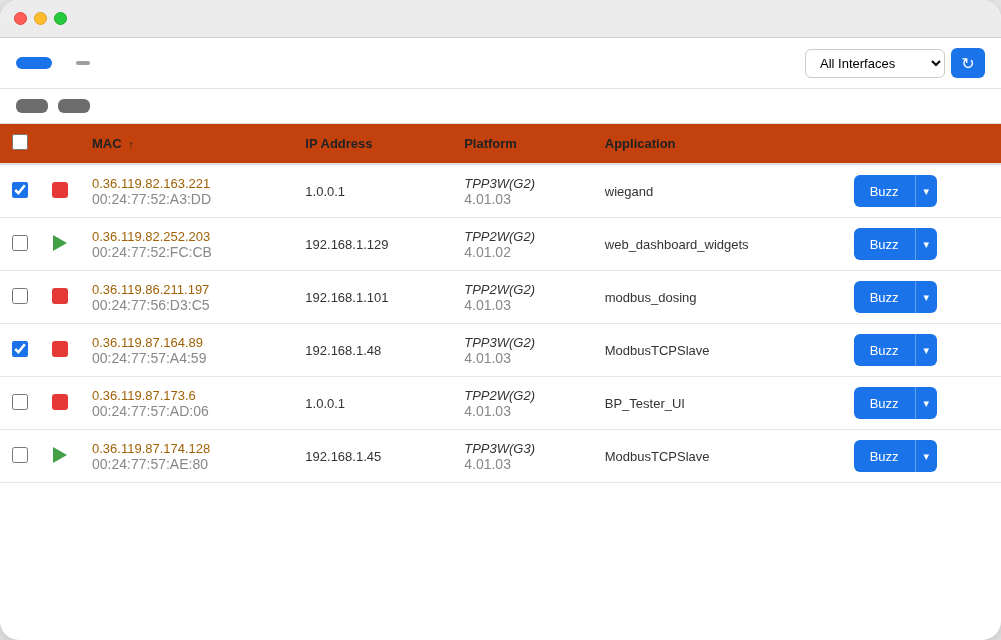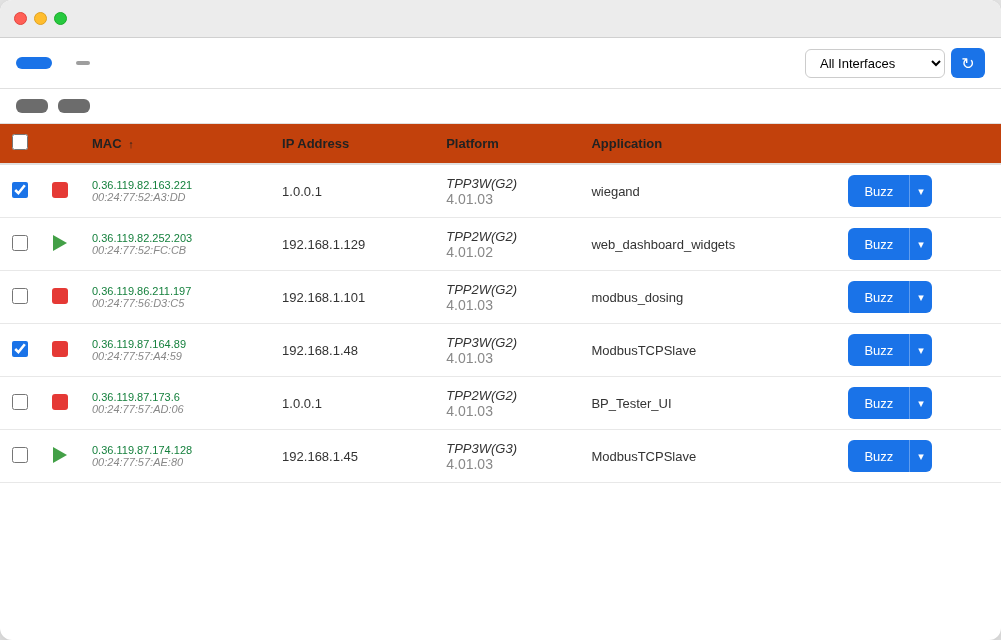--- a/index.html
+++ b/index.html
@@ -9,21 +9,21 @@
       display: flex;
       justify-content: center;
       align-items: center;
       min-height: 100vh;
       font-size: 13px;
     }
     .window {
       width: 1001px;
       min-height: 640px;
       background: #ffffff;
-      border-radius: 12px;
+      border-radius: 19px;
       box-shadow: 0 4px 30px rgba(0,0,0,0.3);
       overflow: hidden;
       display: flex;
       flex-direction: column;
     }
     .title-bar {
       background: #ececec;
       border-bottom: 1px solid #d0d0d0;
       padding: 10px 16px;
       display: flex;
@@ -166,27 +166,26 @@
     }
     tbody td:first-child {
       text-align: center;
       width: 40px;
     }
     tbody td:nth-child(2) {
       width: 40px;
       text-align: center;
     }
     .mac-primary {
-      font-size: 11px;
-      color: #15803d;
+      font-size: 13px;
+      color: #a16207;
     }
     .mac-secondary {
-      font-size: 11px;
+      font-size: 14px;
       color: #888;
-      font-style: italic;
     }
     .platform-primary {
       font-size: 13px;
       font-style: italic;
     }
     .platform-secondary {
       font-size: 14px;
       color: #888;
     }
     .status-red {

